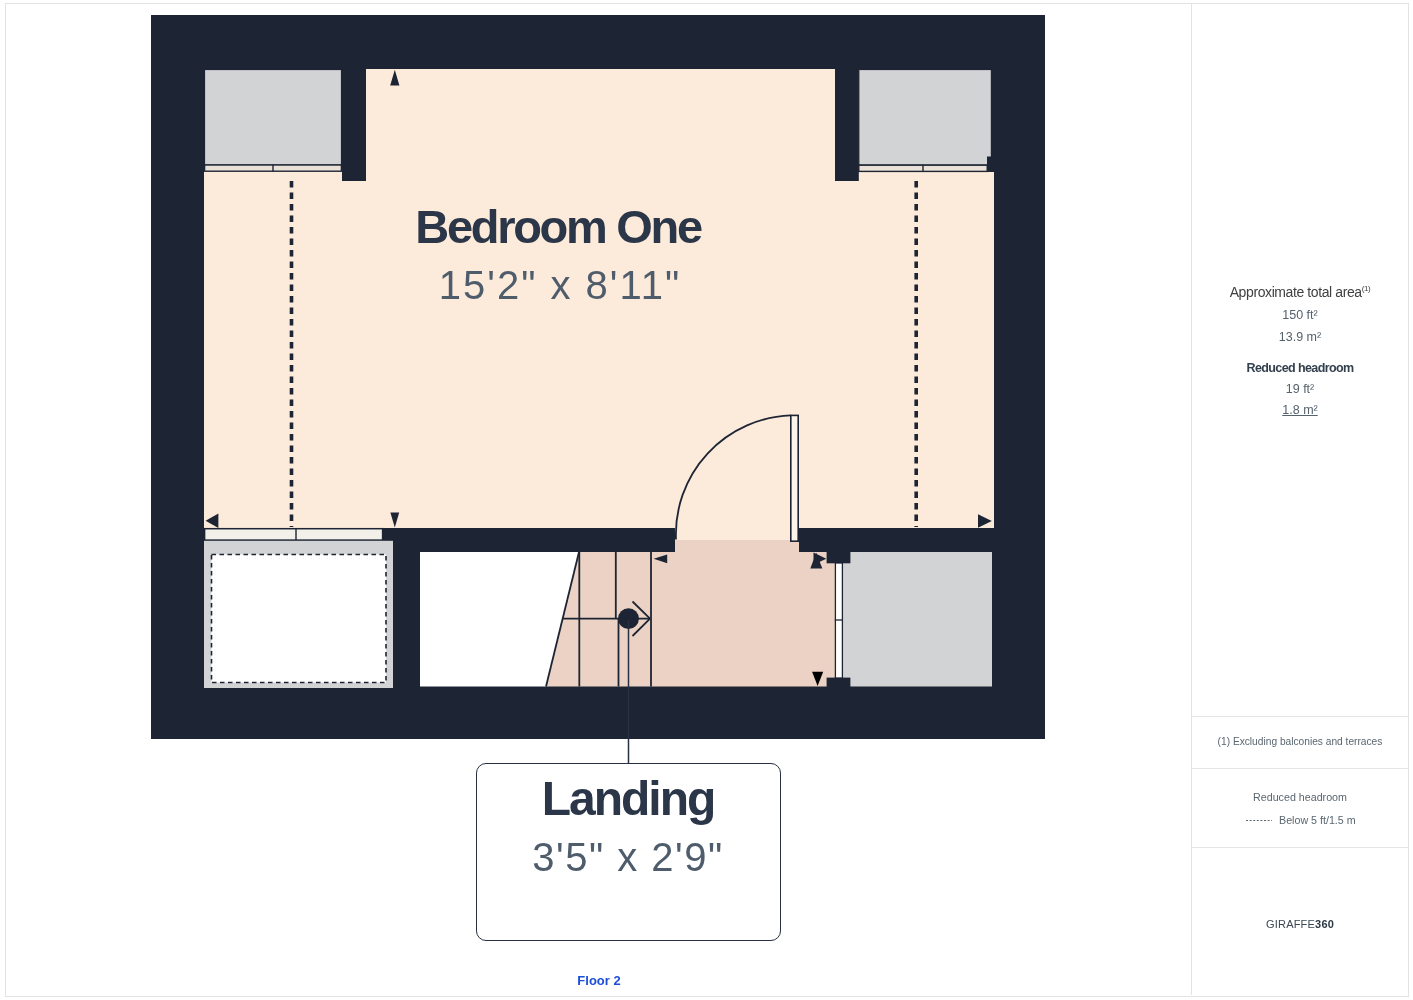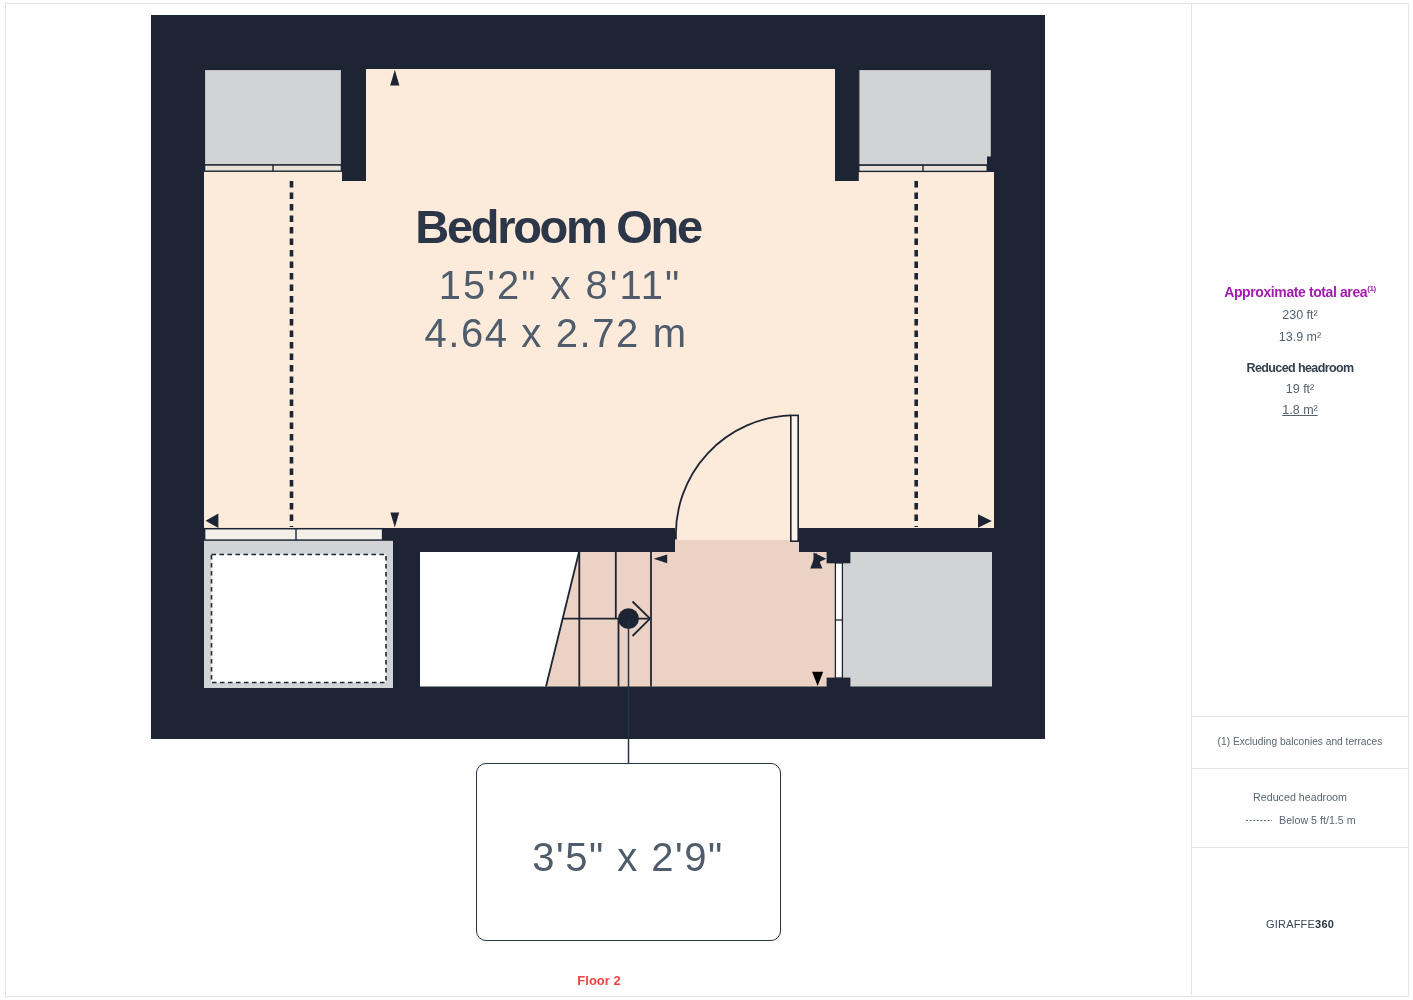--- a/index.html
+++ b/index.html
@@ -106,35 +106,35 @@
 
   <path d="M 676,539.5 A 119,119 0 0 1 790.8,415.4" fill="none" stroke="#1d2433" stroke-width="1.8"></path>
 
   <rect x="790.8" y="415.4" width="7.4" height="125.8" fill="#fdf4ec" stroke="#1d2433" stroke-width="1.6"></rect>
 </svg>
 
 <div class="abs ctr" style="left:408px;top:199px;width:300px;font-weight:bold;font-size:47px;letter-spacing:-2.3px;color:#2b3749;">Bedroom One</div>
 
 <div class="abs ctr" style="left:410px;top:263px;width:300px;font-size:40px;letter-spacing:2px;color:#4e5c6b;">15'2" x 8'11"</div>
 
-<div class="abs ctr" style="left:406px;top:311px;width:300px;font-size:40px;letter-spacing:1.6px;color:#4e5c6b;">4.64 x 2.72 m</div>
 
 <div class="abs" style="left:475.6px;top:762.9px;width:305.4px;height:178.5px;border:1.8px solid #273143;border-radius:10px;background:#fff;box-sizing:border-box;"></div>
 
+<div class="abs ctr" style="left:478px;top:771px;width:300px;font-weight:bold;font-size:48px;letter-spacing:-2px;color:#2b3749;">Landing</div>
 
 <div class="abs ctr" style="left:478px;top:835px;width:300px;font-size:40px;letter-spacing:1.5px;color:#4e5c6b;">3'5" x 2'9"</div>
 
 
-<div class="abs ctr" style="left:499px;top:973px;width:200px;font-weight:bold;font-size:13px;color:#ef4444;">Floor 2</div>
+<div class="abs ctr" style="left:499px;top:973px;width:200px;font-weight:bold;font-size:13px;color:#1d4ed8;">Floor 2</div>
 
 <div class="abs" style="left:1191px;top:4px;width:217px;height:991px;border-left:1px solid #e2e3e5;"></div>
 
-<div class="abs ctr" style="left:1191px;top:284px;width:218px;font-weight:bold;font-size:14px;letter-spacing:-0.4px;color:#a21caf;">Approximate total area<sup style="font-size:8px;">(1)</sup></div>
+<div class="abs ctr" style="left:1191px;top:284px;width:218px;font-weight:normal;font-size:14px;letter-spacing:-0.4px;color:#404040;">Approximate total area<sup style="font-size:8px;">(1)</sup></div>
 
-<div class="abs ctr" style="left:1191px;top:308px;width:218px;font-size:12.5px;color:#55616d;">230 ft²</div>
+<div class="abs ctr" style="left:1191px;top:308px;width:218px;font-size:12.5px;color:#55616d;">150 ft²</div>
 <div class="abs ctr" style="left:1191px;top:330px;width:218px;font-size:12.5px;color:#55616d;">13.9 m²</div>
 
 <div class="abs ctr" style="left:1191px;top:361px;width:218px;font-weight:bold;font-size:12.5px;letter-spacing:-0.6px;color:#33404d;">Reduced headroom</div>
 
 <div class="abs ctr" style="left:1191px;top:382px;width:218px;font-size:12.5px;color:#55616d;">19 ft²</div>
 <div class="abs ctr" style="left:1191px;top:403px;width:218px;font-size:12.5px;color:#55616d;text-decoration:underline;">1.8 m²</div>
 
 <div class="abs" style="left:1192px;top:715.5px;width:216px;height:1px;background:#e4e5e7;"></div>
 
 <div class="abs ctr" style="left:1191px;top:736px;width:218px;font-size:10.2px;color:#5a6670;">(1) Excluding balconies and terraces</div>

